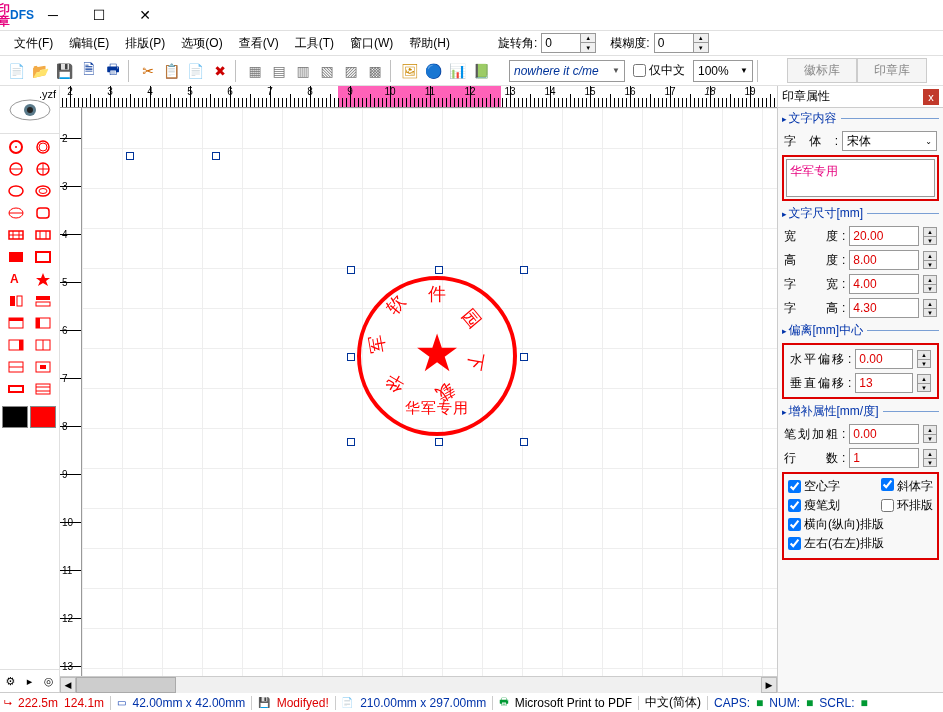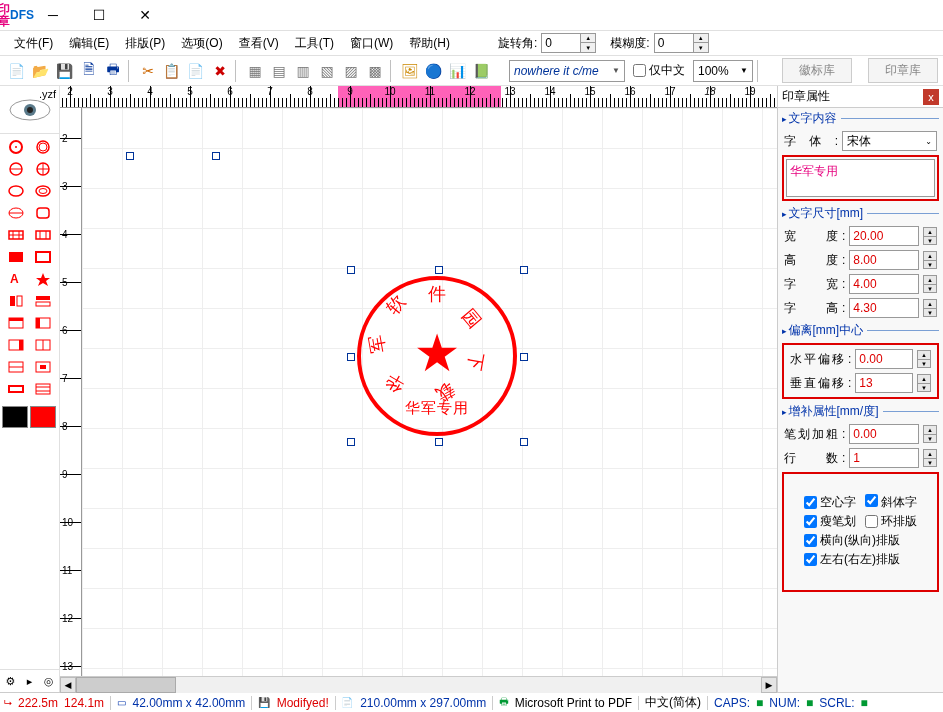--- a/index.html
+++ b/index.html
@@ -29,21 +29,21 @@
 
 .toolbar { height: 30px; display: flex; align-items: center; border-bottom: 1px solid #e0e0e0; padding-left: 6px; gap: 2px; }
 .toolbar .sep { width: 5px; height: 22px; border-left: 1px solid #c0c0c0; margin: 0 2px; }
 .tb-btn { width: 22px; height: 22px; display: flex; align-items: center; justify-content: center; font-size: 14px; border: 1px solid transparent; }
 .font-select { width: 116px; height: 22px; border: 1px solid #999; padding: 0 4px; color: #003399; font-style: italic; font-size: 11px; margin-left: 14px; display: flex; align-items: center; }
 .font-select .dd { margin-left: auto; font-size: 8px; color: #555; font-style: normal; }
 .only-cn { display: flex; align-items: center; margin-left: 6px; }
 .only-cn input { margin-right: 3px; }
 .zoom-select { width: 60px; height: 22px; border: 1px solid #999; margin-left: 6px; display: flex; align-items: center; padding: 0 4px; }
 .zoom-select .dd { margin-left: auto; font-size: 8px; }
-.tab-buttons { display: flex; margin-left: auto; margin-right: 5px; gap: 16px; }
+.tab-buttons { display: flex; margin-left: auto; margin-right: 16px; }
 .tab-btn { padding: 3px 16px; border: 1px solid #ccc; background: #f5f5f5; color: #888; }
 
 
 .main { flex: 1; display: flex; min-height: 0; }
 .left-tools { width: 60px; background: #fff; border-right: 1px solid #e0e0e0; display: flex; flex-direction: column; }
 .eye-thumb { height: 48px; border-bottom: 1px solid #e0e0e0; position: relative; display: flex; align-items: center; justify-content: center; background: #fff; }
 .eye-thumb .fname { position: absolute; top: 2px; right: 3px; font-size: 11px; }
 .tool-grid { padding: 2px; display: grid; grid-template-columns: 1fr 1fr; gap: 0; }
 .tool-cell { height: 22px; display: flex; align-items: center; justify-content: center; border: 1px solid transparent; }
 .tool-cell svg { width: 18px; height: 16px; }
@@ -95,21 +95,21 @@
 .prop-row { display: flex; align-items: center; padding: 2px 6px; gap: 4px; }
 .prop-row label { width: 54px; text-align: justify; text-align-last: justify; }
 .prop-row .colon { }
 .prop-input { flex: 1; height: 20px; border: 1px solid #999; padding: 0 3px; background: #fff; display: flex; align-items: center; }
 .prop-input.red-text { color: #d00; }
 .prop-spin { display: flex; flex-direction: column; }
 .prop-spin div { width: 14px; height: 9px; font-size: 6px; background: #e8e8e8; border: 1px solid #999; display: flex; align-items: center; justify-content: center; }
 .prop-spin div:first-child { border-bottom: 0; }
 .hl-box { border: 2px solid #d00; margin: 2px 4px; padding: 2px; }
 .textarea { height: 38px; border: 1px solid #999; margin: 0; padding: 3px; color: #e6007e; background: #fff; }
-.cb-box { border: 2px solid #d00; margin: 2px 4px; padding: 20px; }
+.cb-box { border: 2px solid #d00; margin: 2px 4px; padding: 4px; }
 .cb-row { display: flex; align-items: center; margin-bottom: 2px; }
 .cb-row input { margin-right: 3px; }
 .cb-row.split { justify-content: space-between; }
 .cb-row.split > div { display: flex; align-items: center; }
 .font-dd { flex: 1; height: 20px; border: 1px solid #999; background: #fff; padding: 0 4px; display: flex; align-items: center; }
 .font-dd .dd { margin-left: auto; font-size: 8px; }
 
 
 .statusbar { height: 20px; border-top: 1px solid #ccc; display: flex; align-items: center; padding: 0 4px; gap: 6px; font-size: 11px; }
 .statusbar .sb-sep { width: 1px; height: 14px; background: #ccc; }

